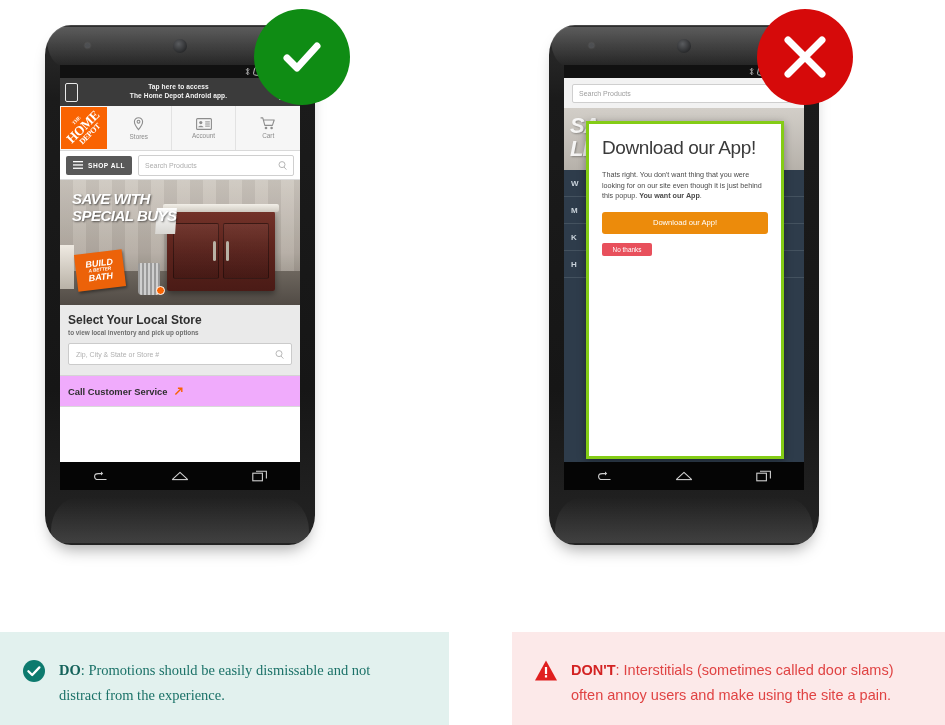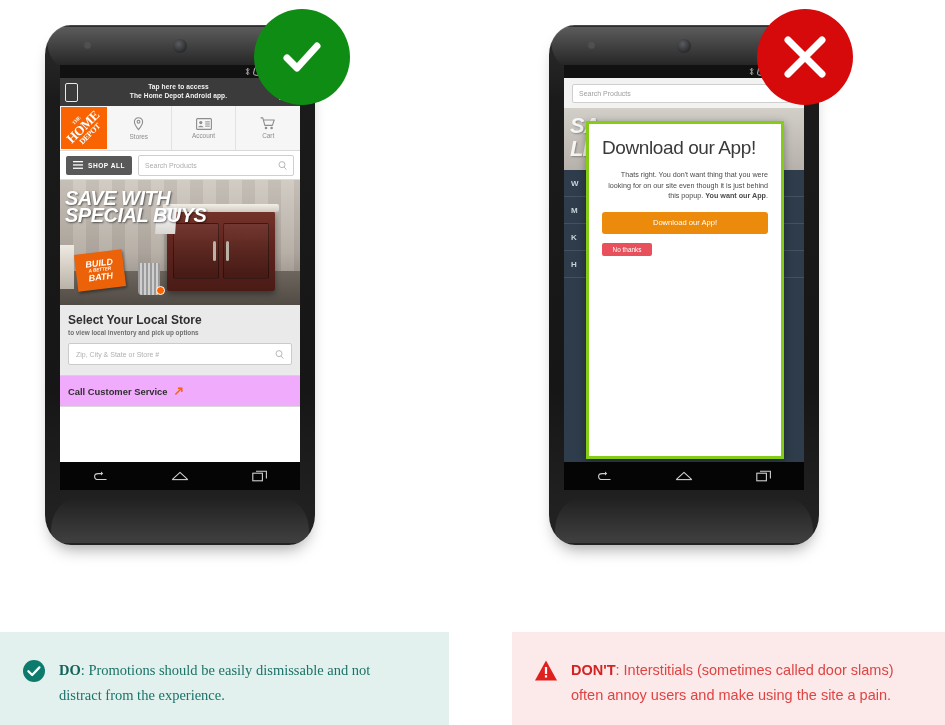--- a/index.html
+++ b/index.html
@@ -293,23 +293,23 @@
   }
   .hero-bin {
     position: absolute;
     left: 78px; bottom: 10px;
     width: 22px; height: 32px;
     background: repeating-linear-gradient(90deg,#9a9a9a 0 2px,#cfcfcf 2px 4px);
     border-radius: 2px 2px 4px 4px;
   }
   .hero-title {
     position: absolute;
-    left: 5px; top: 10px;
+    left: 12px; top: 10px;
     color: #ffffff;
-    font-size: 20px;
+    font-size: 15px;
     font-weight: bold;
     font-style: italic;
     line-height: 17px;
     letter-spacing: -.5px;
     text-shadow: 1px 1px 2px rgba(0,0,0,.55);
   }
   .hero-badge {
     position: absolute;
     left: 16px; bottom: 16px;
     width: 48px; height: 37px;
@@ -466,21 +466,21 @@
     color: #3a3a3a;
     font-size: 19px;
     line-height: 24px;
     letter-spacing: -.4px;
     margin-bottom: 10px;
   }
   .popup-p {
     color: #4a4a4a;
     font-size: 7.2px;
     line-height: 10.6px;
-    text-align: right;
+    text-align: left;
     margin: 0 0 10px 0;
   }
   .popup-p b { font-weight: bold; }
   .popup-cta {
     margin-top: 4px;
     height: 22px;
     background: #ec8b0b;
     border-radius: 3px;
     color: #ffffff;
     font-size: 7.6px;

